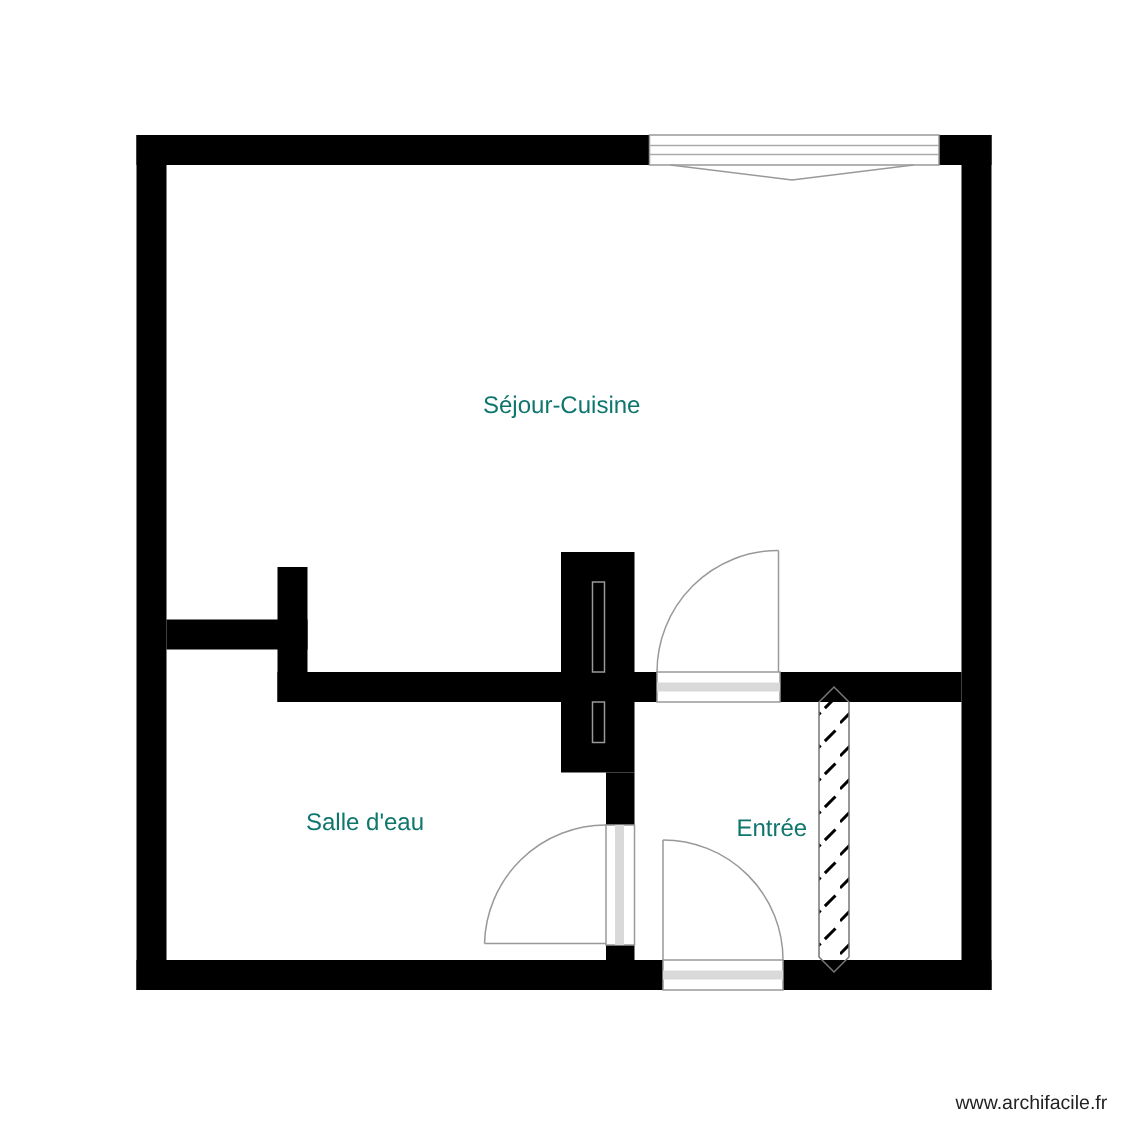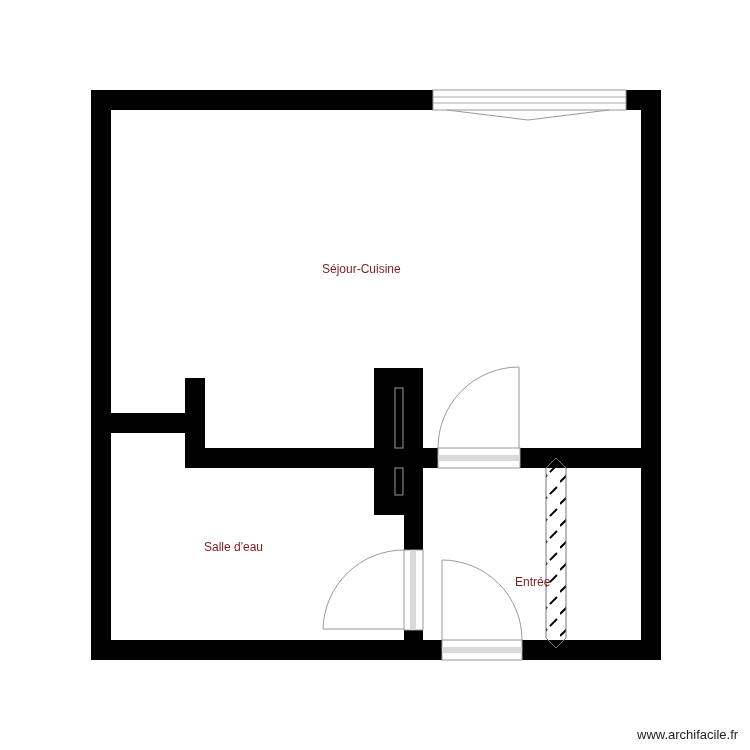--- a/index.html
+++ b/index.html
@@ -1,18 +1,18 @@
 <!DOCTYPE html>
 <html><head>
 <meta charset="utf-8">
 <style>
   html, body { margin: 0; padding: 0; background: #ffffff; }
   body { width: 750px; height: 750px; position: relative; overflow: hidden; font-family: "Liberation Sans", sans-serif; }
   #plan { position: absolute; left: 0; top: 0; width: 750px; height: 750px; }
-  .room-label { position: absolute; font-size: 12px; color: #7f1d1d; white-space: nowrap; font-family: "Liberation Sans", sans-serif; }
+  .room-label { position: absolute; font-size: 16px; color: #0f766e; white-space: nowrap; font-family: "Liberation Sans", sans-serif; }
   .watermark { position: absolute; font-size: 13px; color: #222222; font-family: "Liberation Sans", sans-serif; white-space: nowrap; }
 </style>
 </head>
 <body>
 
 <svg id="plan" xmlns="http://www.w3.org/2000/svg" width="750" height="750" viewBox="0 0 750 750">
   <defs>
     <pattern id="hatch" patternUnits="userSpaceOnUse" width="20" height="22">
       <line x1="0" y1="20" x2="18" y2="2" stroke="#000" stroke-width="2" stroke-dasharray="10,4"></line>
     </pattern>
@@ -70,15 +70,15 @@
     <path d="M442,560 A80,80 0 0 1 522,640" fill="none" stroke="#999" stroke-width="1"></path>
   </g>
 
   <g>
     <polygon points="556,458 566,468 566,638 556,648 546,638 546,468" fill="url(#hatch)" stroke="#777" stroke-width="1"></polygon>
   </g>
 </svg>
 
 <div class="room-label" style="left:322px; top:262px;">Séjour-Cuisine</div>
 <div class="room-label" style="left:204px; top:540px;text-align:right;">Salle d'eau</div>
-<div class="room-label" style="left:491px; top:575px;margin-left:24px;">Entrée</div>
+<div class="room-label" style="left:491px; top:544px;">Entrée</div>
 
 <div class="watermark" style="left:637px; top:727px;">www.archifacile.fr</div>
 
 </body></html>

